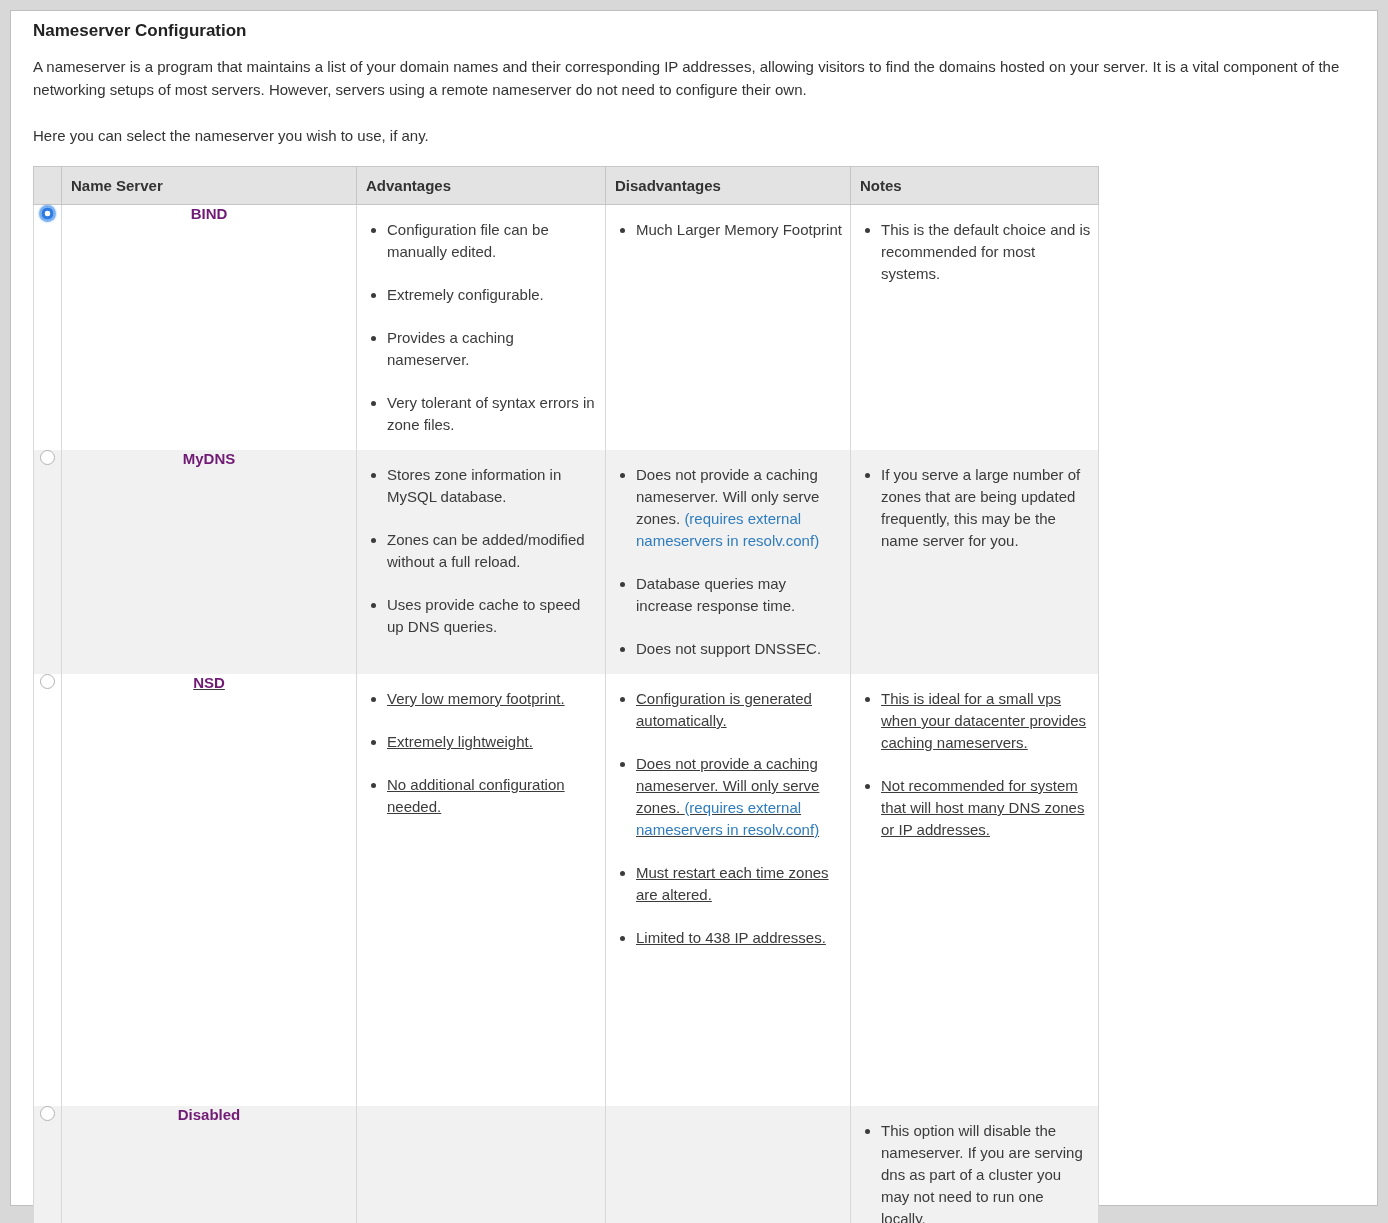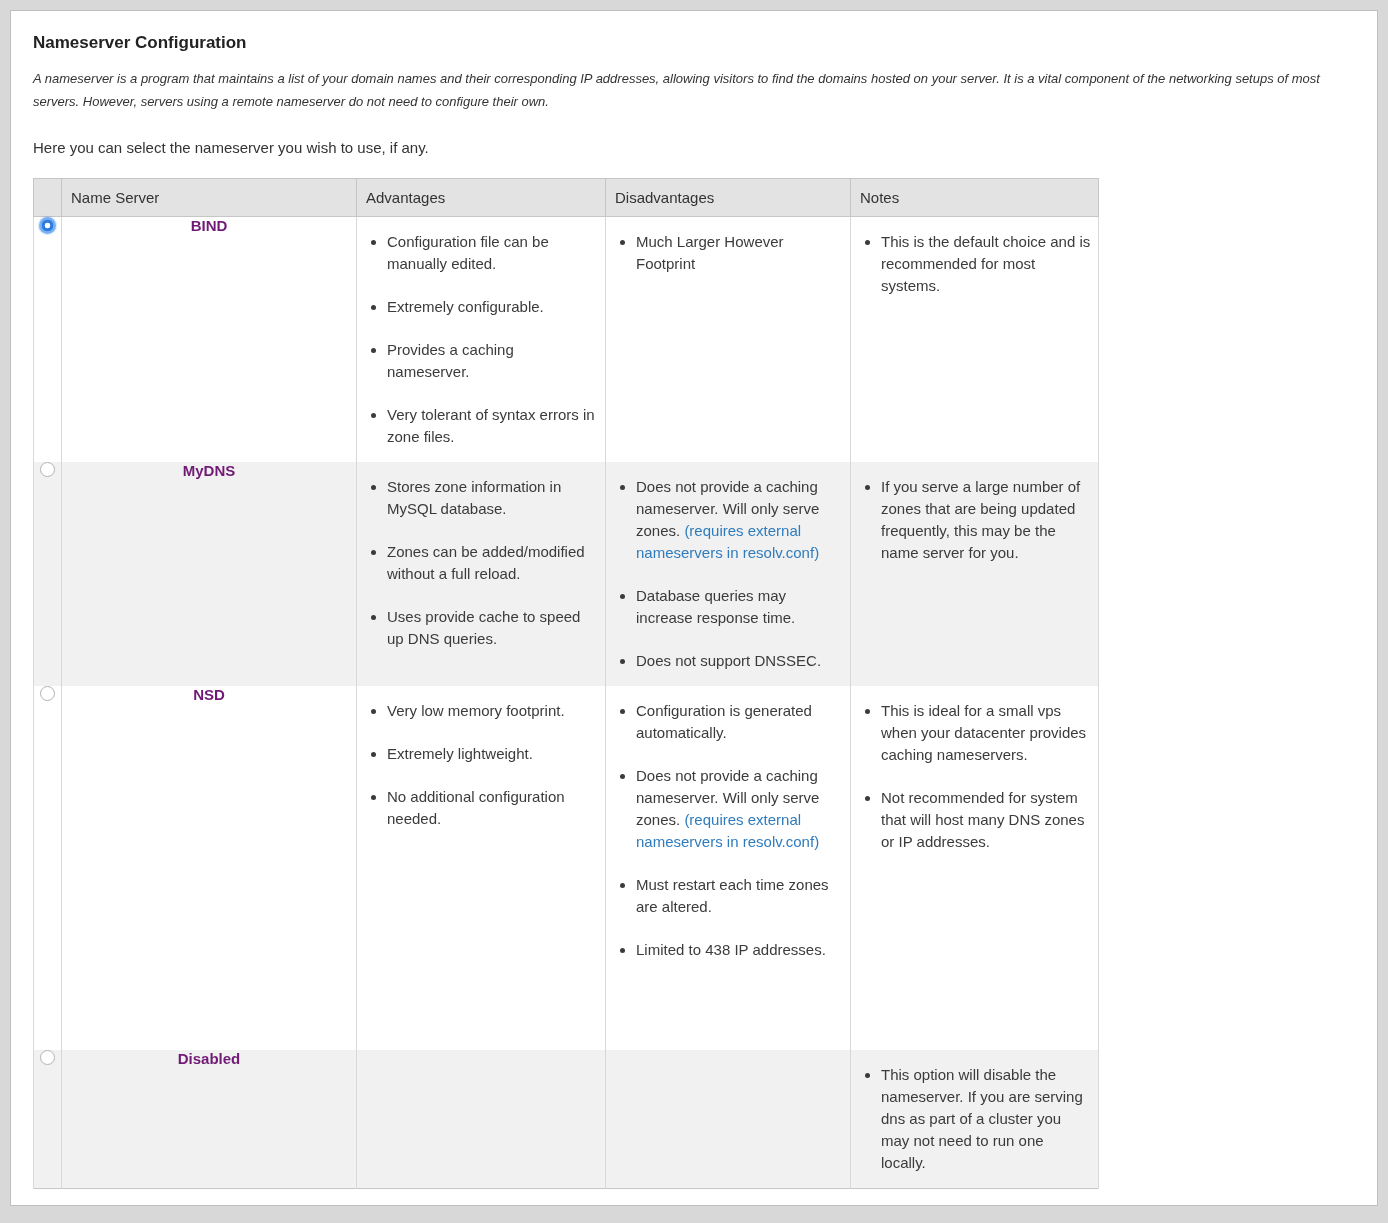--- a/index.html
+++ b/index.html
@@ -16,32 +16,31 @@
     color:#3b3b3b;
     overflow:hidden;
     position:relative;
   }
   .panel{
     position:absolute;
     left:10px;top:10px;
     width:1368px;height:1196px;
     background:#ffffff;
     border:1px solid #bfbfbf;
-    padding:14px 24px 0 22px;
+    padding:2px 24px 0 22px;
   }
   h1.page-title{
     margin:8px 0 14px 0;
     font-size:17px;
     font-weight:bold;
     color:#222222;
   }
   p.intro{
     margin:0 0 26px 0;
-    font-style:italic;
-    font-size:13px;
+    font-size:15px;
     line-height:23px;
     color:#333333;
     max-width:1330px;
   }
   p.prompt{
     margin:8px 0 22px 0;
     font-size:15px;
     color:#333333;
   }
   table.ns-table{
@@ -53,38 +52,38 @@
   }
   .ns-table col.c-radio{width:28px;}
   .ns-table col.c-name{width:295px;}
   .ns-table col.c-adv{width:249px;}
   .ns-table col.c-dis{width:245px;}
   .ns-table col.c-notes{width:248px;}
   .ns-table thead th{
     background:#e3e3e3;
     border:1px solid #c6c6c6;
     height:38px;
-    font-weight:normal;
+    font-weight:bold;
     color:#333333;
     text-align:left;
     padding:0 0 0 9px;
     font-size:15px;
   }
   .ns-table tbody td{
     border-left:1px solid #d8d8d8;
     border-right:1px solid #d8d8d8;
     vertical-align:top;
     padding:0;
   }
   .ns-table tbody tr.stripe td{background:#f1f1f1;}
   .ns-table tbody tr td{background:#ffffff;}
   .ns-table tbody tr.stripe td{background:#f1f1f1;}
   #rows-body tr:nth-child(1){height:240px;}
   #rows-body tr:nth-child(2){height:205px;}
-  #rows-body tr:nth-child(3){height:364px;}
+  #rows-body tr:nth-child(3){height:432px;text-decoration:underline;}
   #rows-body tr:nth-child(4){height:113px;}
   td.cell-radio, td.cell-name{vertical-align:middle;text-align:center;}
   td.cell-name .ns-name{font-weight:bold;color:#701a75;font-size:15px;}
   ul.cell-list{
     margin:14px 6px 14px 0;
     padding-left:30px;
     list-style-type:disc;
   }
   ul.cell-list li{
     line-height:22px;
@@ -147,21 +146,21 @@
           <td>
             <ul class="cell-list">
               <li><span>Configuration file can be manually edited.</span></li>
               <li><span>Extremely configurable.</span></li>
               <li><span>Provides a caching nameserver.</span></li>
               <li><span>Very tolerant of syntax errors in zone files.</span></li>
             </ul>
           </td>
           <td>
             <ul class="cell-list">
-              <li><span>Much Larger However Footprint</span></li>
+              <li><span>Much Larger Memory Footprint</span></li>
             </ul>
           </td>
           <td>
             <ul class="cell-list">
               <li><span>This is the default choice and is recommended for most systems.</span></li>
             </ul>
           </td>
         </tr>
         <tr class="stripe">
           <td class="cell-radio"><span class="radio"></span></td>

